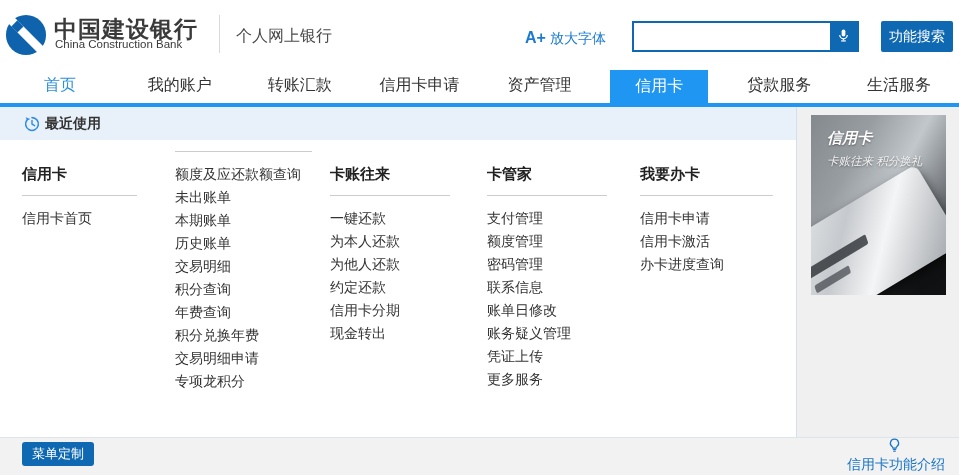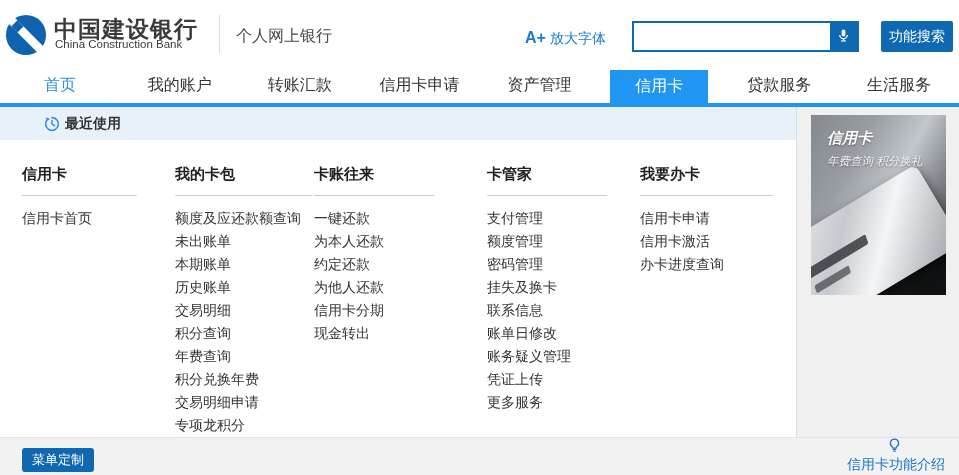--- a/index.html
+++ b/index.html
@@ -24,51 +24,51 @@
   
   .nav { position:absolute; left:0; top:68px; width:959px; height:35px; display:flex; background:#fff; }
   .nav-tab { flex:1; display:flex; align-items:center; justify-content:center; font-size:16px; color:#333; cursor:pointer;text-align:right; }
   .nav-tab .tab-label { padding:6px 0; }
   .nav-tab.home { color:#2b8fdd; }
   .nav-tab.active { align-items:stretch; }
   .nav-tab.active .tab-label { background:#2096f3; color:#fff; padding:7px 25px; margin-top:2px; display:flex; align-items:center; }
   .nav-underline { position:absolute; left:0; top:103px; width:959px; height:4px; background:#2096f3; }
 
   
-  .recent-bar { position:absolute; left:0; top:107px; width:796px; height:33px; background:#e8f1fa; display:flex; align-items:center;padding-left:20px; }
+  .recent-bar { position:absolute; left:0; top:107px; width:796px; height:33px; background:#e8f1fa; display:flex; align-items:center; }
   .recent-icon { margin-left:24px; width:16px; height:16px; }
   .recent-label { margin-left:5px; font-size:14px; font-weight:bold; color:#333; }
 
   
   .menu-panel { position:absolute; left:0; top:140px; width:796px; height:297px; background:#fff; }
   .menu-col { position:absolute; top:0; }
   .menu-col .col-title { font-size:15px; font-weight:bold; color:#222; padding-top:25px; }
   .menu-col .col-divider { border-bottom:1px solid #ccc; margin-top:11px; margin-bottom:11px; }
   .menu-item { font-size:14px; color:#333; line-height:23px; cursor:pointer; white-space:nowrap; }
   .col-0 { left:22px;  width:115px; }
   .col-1 { left:175px; width:137px; }
-  .col-2 { left:314px; width:120px; }
+  .col-2 { left:330px; width:120px; }
   .col-3 { left:487px; width:120px; }
   .col-4 { left:640px; width:133px; }
 
   
   .right-panel { position:absolute; left:796px; top:107px; width:163px; height:330px; background:#f0f0f0; border-left:1px solid #cfe0ee; }
   .banner { position:absolute; left:14px; top:8px; width:135px; height:180px; overflow:hidden; cursor:pointer;
             background:linear-gradient(118deg,#84898e 0%,#989da2 28%,#c2c7cb 52%,#6a6e72 78%,#232527 100%); }
   .banner .keyboard { position:absolute; left:-10px; bottom:-12px; width:170px; height:70px; background:linear-gradient(100deg,#2a2c2e,#101112 70%); transform:rotate(-6deg); }
   .banner .card { position:absolute; left:-28px; top:86px; width:168px; height:92px; border-radius:8px; transform:rotate(-31deg);
                   background:linear-gradient(135deg,#eceef0 0%,#c6c9cd 35%,#f4f5f6 58%,#9b9fa4 100%); box-shadow:0 5px 12px rgba(0,0,0,.55); }
   .banner .card-line1 { position:absolute; left:18px; top:34px; width:70px; height:10px; background:rgba(40,44,48,.78); border-radius:2px; transform:skewX(-12deg); }
   .banner .card-line2 { position:absolute; left:18px; top:52px; width:40px; height:8px; background:rgba(40,44,48,.6); border-radius:2px; transform:skewX(-12deg); }
   .banner-title { position:absolute; left:16px; top:14px; font-size:15px; font-weight:bold; font-style:italic; color:#fff; text-shadow:0 1px 2px rgba(0,0,0,.4); }
   .banner-sub { position:absolute; left:16px; top:39px; font-size:11.5px; font-style:italic; color:#f2f2f2; text-shadow:0 1px 2px rgba(0,0,0,.4); white-space:nowrap; }
 
   
   .footer { position:absolute; left:0; top:437px; width:959px; height:38px; background:#f2f2f2; border-top:1px solid #dde4ea; }
-  .menu-custom-btn { position:absolute; left:22px; top:10px; width:72px; height:24px; background:#0e68b2; color:#fff; font-size:13px; border:none; border-radius:3px; cursor:pointer; white-space:nowrap; }
+  .menu-custom-btn { position:absolute; left:22px; top:4px; width:72px; height:24px; background:#0e68b2; color:#fff; font-size:13px; border:none; border-radius:3px; cursor:pointer; white-space:nowrap; }
   .intro-link { position:absolute; right:14px; top:0; height:38px; display:flex; align-items:center; font-size:14px; color:#1a75c5; cursor:pointer;flex-direction:column; }
   .intro-link svg { margin-right:4px; }
 </style>
 </head>
 <body>
 
 <div class="screen">
 
   <div class="header">
     <div class="logo">
@@ -140,52 +140,50 @@
 
   <div class="menu-panel">
 
     <div class="menu-col col-0">
       <div class="col-title">信用卡</div>
       <div class="col-divider"></div>
       <div class="menu-item">信用卡首页</div>
     </div>
 
     <div class="menu-col col-1">
-      <div class="col-title">我的卡包</div>
       <div class="col-divider"></div>
       <div class="menu-item">额度及应还款额查询</div>
       <div class="menu-item">未出账单</div>
       <div class="menu-item">本期账单</div>
       <div class="menu-item">历史账单</div>
       <div class="menu-item">交易明细</div>
       <div class="menu-item">积分查询</div>
       <div class="menu-item">年费查询</div>
       <div class="menu-item">积分兑换年费</div>
       <div class="menu-item">交易明细申请</div>
       <div class="menu-item">专项龙积分</div>
     </div>
 
     <div class="menu-col col-2">
       <div class="col-title">卡账往来</div>
       <div class="col-divider"></div>
       <div class="menu-item">一键还款</div>
       <div class="menu-item">为本人还款</div>
+      <div class="menu-item">为他人还款</div>
       <div class="menu-item">约定还款</div>
-      <div class="menu-item">为他人还款</div>
       <div class="menu-item">信用卡分期</div>
       <div class="menu-item">现金转出</div>
     </div>
 
     <div class="menu-col col-3">
       <div class="col-title">卡管家</div>
       <div class="col-divider"></div>
       <div class="menu-item">支付管理</div>
       <div class="menu-item">额度管理</div>
       <div class="menu-item">密码管理</div>
-      <div class="menu-item">挂失及换卡</div>
       <div class="menu-item">联系信息</div>
       <div class="menu-item">账单日修改</div>
       <div class="menu-item">账务疑义管理</div>
       <div class="menu-item">凭证上传</div>
       <div class="menu-item">更多服务</div>
     </div>
 
     <div class="menu-col col-4">
       <div class="col-title">我要办卡</div>
       <div class="col-divider"></div>
@@ -197,21 +195,21 @@
   </div>
 
   <div class="right-panel">
     <div class="banner">
       <div class="keyboard"></div>
       <div class="card">
         <div class="card-line1"></div>
         <div class="card-line2"></div>
       </div>
       <div class="banner-title">信用卡</div>
-      <div class="banner-sub">年费查询 积分换礼</div>
+      <div class="banner-sub">卡账往来 积分换礼</div>
     </div>
   </div>
 
   <div class="footer">
     <button class="menu-custom-btn">菜单定制</button>
     <div class="intro-link">
       <span>
         <svg viewBox="0 0 16 16" width="15" height="15">
           <path d="M8 1.3 a4.3 4.3 0 0 1 2.6 7.8 c-.6.5-.9 1-.9 1.7 h-3.4 c0-.7-.3-1.2-.9-1.7 A4.3 4.3 0 0 1 8 1.3 z" fill="none" stroke="#1a75c5" stroke-width="1.3"></path>
           <rect x="6.1" y="11.6" width="3.8" height="1.2" rx="0.6" fill="#1a75c5"></rect>

